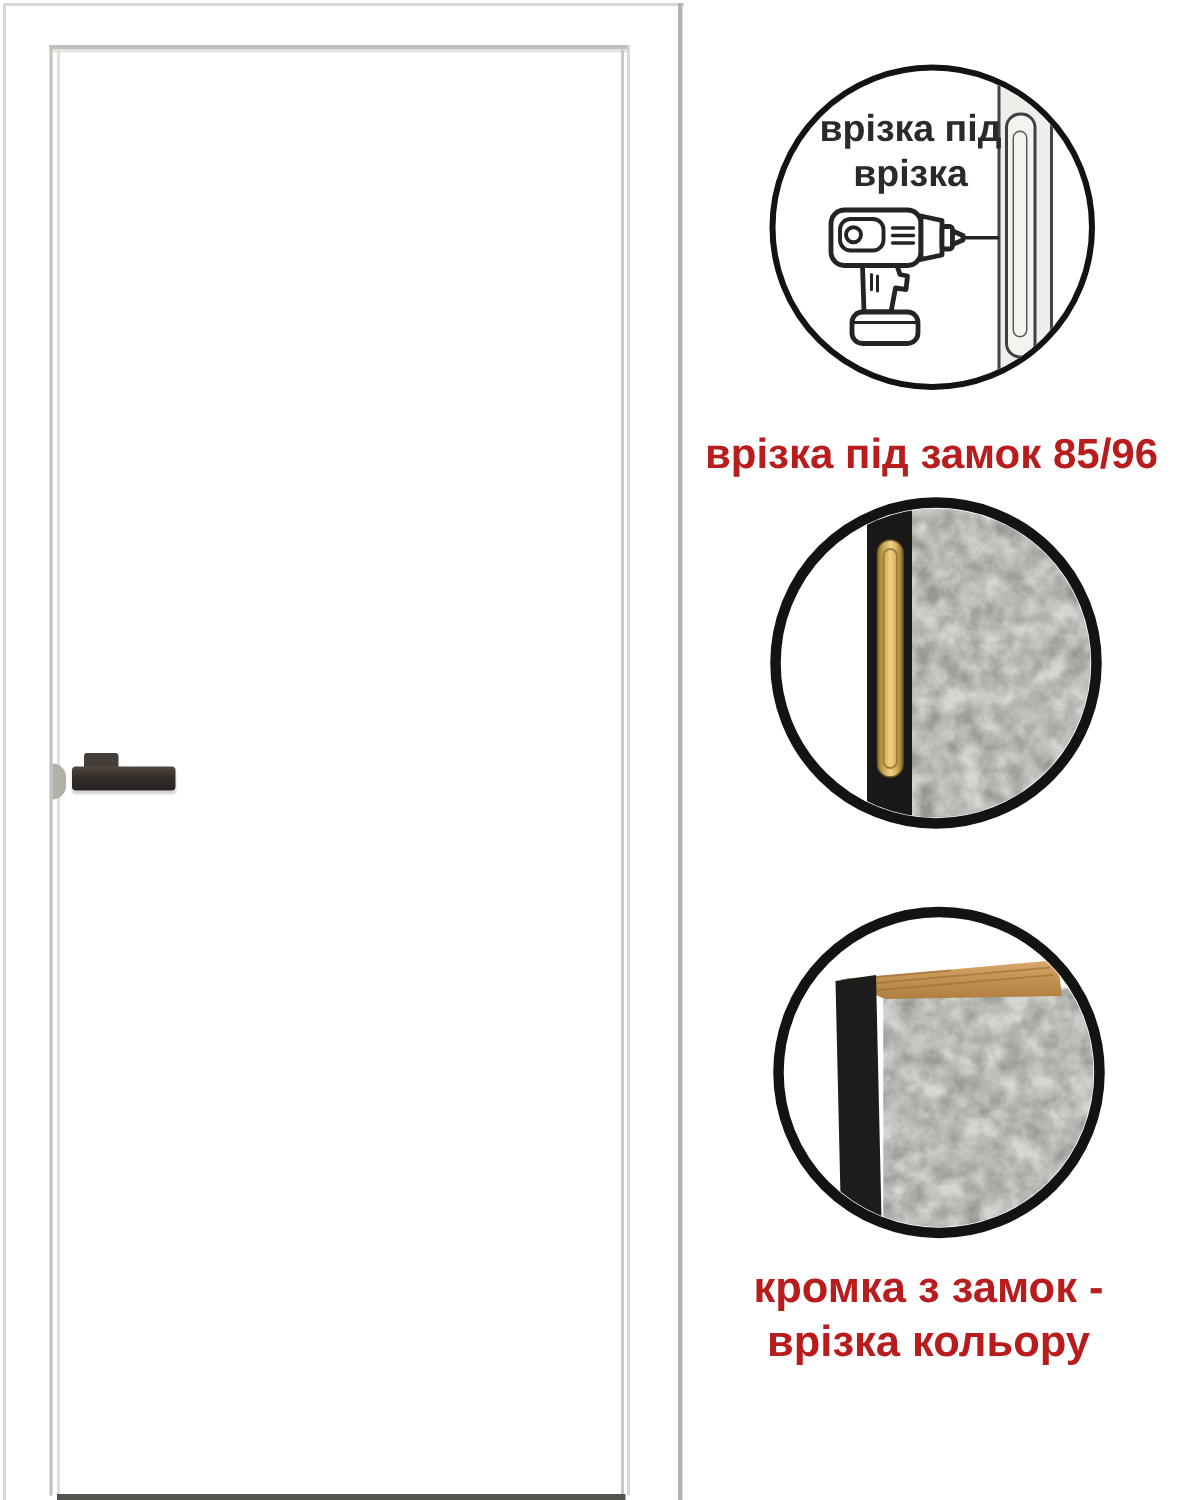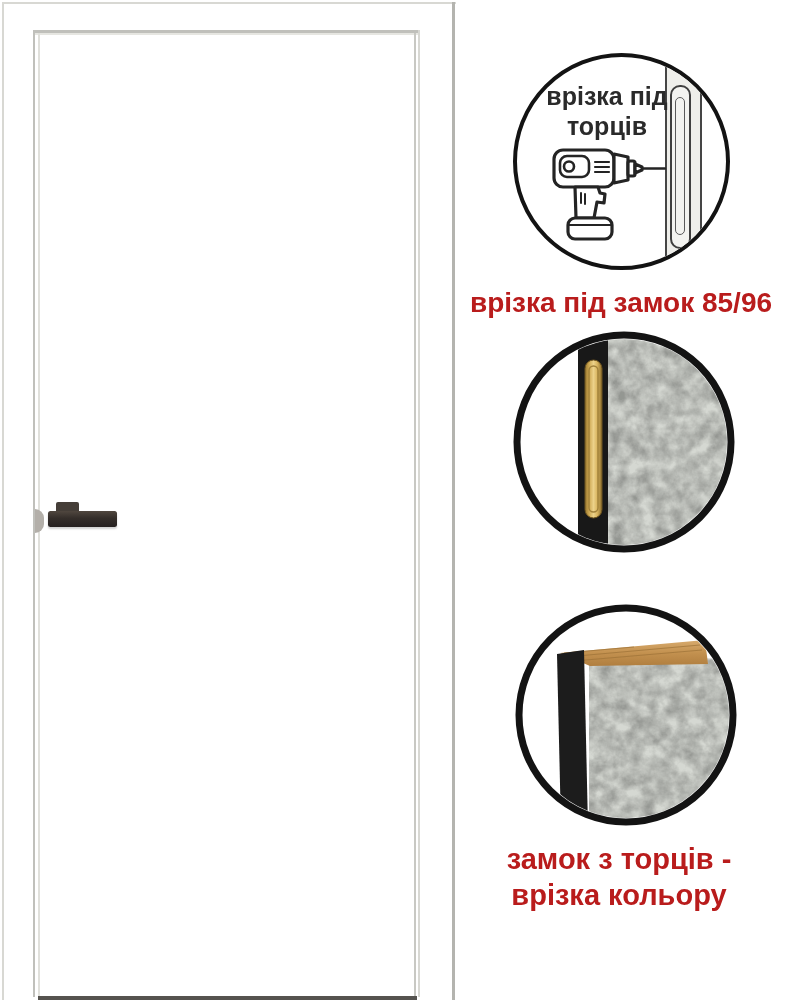--- a/index.html
+++ b/index.html
@@ -19,21 +19,21 @@
     background:linear-gradient(#50473f,#342e2a 45%,#262120);box-shadow:0 2px 2px rgba(0,0,0,0.18);}
   #strike-plate{left:35px;top:509px;width:9px;height:24px;background:#b3afa9;border-radius:0 9px 9px 0;}
 
   
   .caption{color:#b91c1c;font-weight:700;text-align:center;}
   #caption-lock{left:456px;top:287px;width:330px;font-size:28px;line-height:32px;}
   #caption-edge{left:452px;top:841px;width:334px;font-size:29px;line-height:36px;}
 
   
   #bubble-lock{
-    left:513px;top:53px;width:209px;height:209px;border:4px solid #131313;border-radius:50%;
+    left:513px;top:43px;width:209px;height:209px;border:4px solid #131313;border-radius:50%;
     background:#ffffff;overflow:hidden;
   }
   #bubble-lock-label{
     position:absolute;left:0;top:24px;width:180px;text-align:center;
     color:#2a2a2a;font-weight:700;font-size:25px;line-height:30px;
   }
   #jamb-strip{
     position:absolute;left:148px;top:0;width:33px;height:100%;
     background:#eeeeea;border-left:2px solid #454545;border-right:2px solid #454545;
   }
@@ -70,21 +70,21 @@
     <div id="handle-lever" class="abs"></div>
   </div>
 
   <div id="bubble-lock" class="abs">
     <div id="jamb-strip"></div>
     <div id="faceplate-outer"></div>
     <div id="faceplate-inner"></div>
 
     <div id="bubble-lock-label">
       <span style="display:block">врізка під</span>
-      <span style="display:block">торців</span>
+      <span style="display:block">врізка</span>
     </div>
 
     <svg class="abs" style="left:34px;top:84px;" width="115" height="106" viewBox="0 0 115 106">
       <g fill="#ffffff" stroke="#242424" stroke-width="3.2" stroke-linejoin="round" stroke-linecap="round">
         <rect x="3" y="9" width="60" height="37" rx="9"></rect>
         <path d="M63,13 L77,16 L77,39 L63,42 Z"></path>
         <rect x="77" y="20" width="7" height="15" rx="2"></rect>
         <path d="M84,23 L91,26 L91,29 L84,32 Z"></path>
         <line x1="91" y1="27.5" x2="114" y2="27.5" stroke-width="2.4"></line>
         <rect x="9" y="15" width="29" height="21" rx="7" stroke-width="2.6"></rect>
@@ -151,17 +151,17 @@
       <polygon points="75,62 224,55 224,224 75,224" fill="#d5d8d2"></polygon>
       <polygon points="75,62 224,55 224,224 75,224" filter="url(#noise3)" opacity="0.30"></polygon>
       <polygon points="46,50 191,37 194,61 76,63" fill="url(#woodGrad)"></polygon>
       <path d="M52,54 L186,42 M60,58 L188,47 M50,50 L120,44" stroke="#9d7238" stroke-width="1.2" fill="none" opacity="0.7"></path>
       <polygon points="43,51 70,47 74,224 47,224" fill="#1c1c1c"></polygon>
     </g>
     <circle cx="112" cy="112" r="107" fill="none" stroke="#131313" stroke-width="7"></circle>
   </svg>
 
   <div id="caption-edge" class="abs caption">
-    <span style="display:block">замок з торців -</span>
+    <span style="display:block">кромка з замок -</span>
     <span style="display:block">врізка кольору</span>
   </div>
 
 </div>
 
 </body></html>

